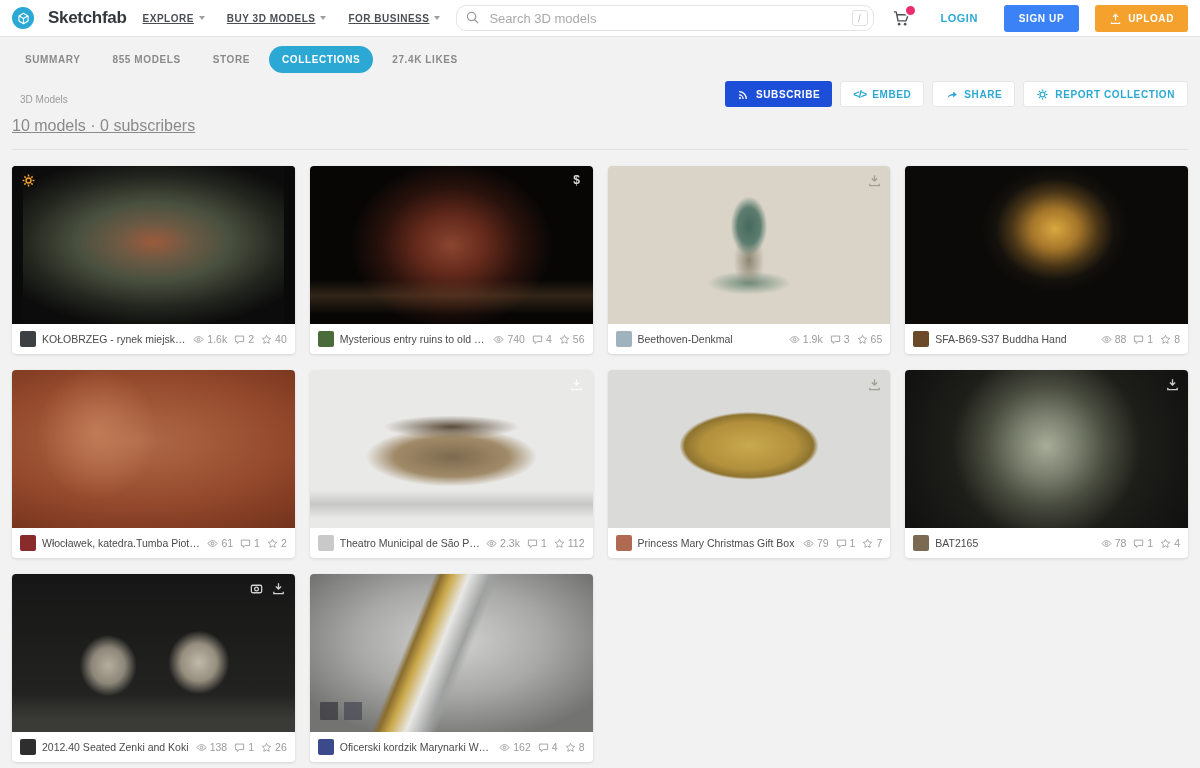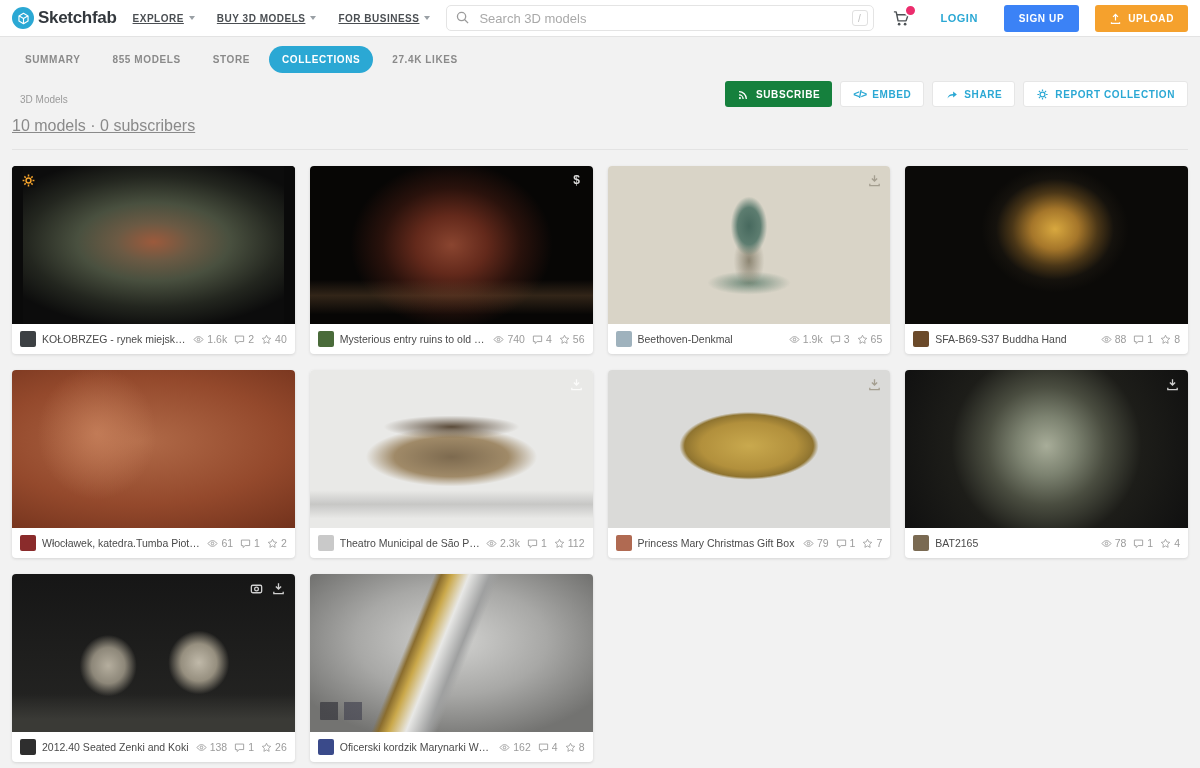--- a/index.html
+++ b/index.html
@@ -2,32 +2,32 @@
 <html><head>
 <meta charset="utf-8">
 <style>
   * { box-sizing: border-box; }
   html, body { margin:0; padding:0; width:1200px; height:768px; overflow:hidden;
     font-family:"Liberation Sans", sans-serif; background:#f2f2f2; }
 
   
   .topbar { height:36px; background:#fff; display:flex; align-items:center;
     padding:0 12px; gap:16px; box-shadow:0 1px 0 rgba(0,0,0,.06); position:relative; z-index:5; }
-  .logo { display:flex; align-items:center; gap:4px; cursor:pointer; flex:0 0 auto; }
+  .logo { display:flex; align-items:center; gap:14px; cursor:pointer; flex:0 0 auto; }
   .logo-circle { width:22px; height:22px; border-radius:50%; background:#2ba8d4;
     display:flex; align-items:center; justify-content:center; }
   .logo-circle svg { width:13px; height:13px; }
   .logo-text { font-size:17px; font-weight:bold; color:#33383d; letter-spacing:-.3px; }
   .mainnav { display:flex; align-items:center; gap:22px; flex:0 0 auto; }
   .navitem { font-size:10px; font-weight:bold; letter-spacing:.5px; color:#4a4e52;
     display:flex; align-items:center; gap:5px; cursor:pointer; text-transform:uppercase;text-decoration:underline; }
   .caret { width:0; height:0; border-left:3.5px solid transparent; border-right:3.5px solid transparent;
     border-top:4px solid #9aa0a5; display:inline-block; }
   .searchwrap { flex:1 1 auto; position:relative; height:26px; }
-  .searchwrap input { width:100%; height:26px; border:1px solid #e4e4e4; border-radius:5px;
+  .searchwrap input { width:100%; height:26px; border:1px solid #e4e4e4; border-radius:10px;
     padding:0 30px 0 32px; font-size:13px; color:#555; outline:none; font-family:"Liberation Sans",sans-serif; }
   .searchwrap input::placeholder { color:#a9a9a9; }
   .search-icon { position:absolute; left:9px; top:5px; width:15px; height:15px; color:#9b9b9b; }
   .shortcut { position:absolute; right:6px; top:5px; width:16px; height:16px; border:1px solid #e0e0e0;
     border-radius:3px; color:#c0c0c0; font-size:10px; display:flex; align-items:center; justify-content:center; }
   .cartwrap { position:relative; flex:0 0 auto; cursor:pointer; margin-left:2px; }
   .cart-icon { width:19px; height:19px; color:#4d5256; display:block; }
   .cart-badge { position:absolute; top:-5px; right:-6px; width:13px; height:13px; border-radius:50%;
     background:#ec2d6d; border:2px solid #fff; }
   .login { font-size:11px; font-weight:bold; color:#2ba8d4; letter-spacing:.5px; cursor:pointer;
@@ -44,21 +44,21 @@
   .tab { font-size:10px; font-weight:bold; letter-spacing:.6px; color:#8a8a8a; padding:8px 13px;
     cursor:pointer; border-radius:15px; text-transform:uppercase; }
   .tab.active { background:#2ba8d4; color:#fff; }
 
   
   .titlerow { display:flex; align-items:center; margin:8px 12px 0; }
   .page-title { font-size:29px; font-weight:400; color:#4f5459; margin:0; letter-spacing:-.2px; }
   .title-suffix { font-size:10px; color:#9b9b9b; margin-left:8px; margin-top:10px; }
   .actions { margin-left:auto; display:flex; gap:8px; }
   .action-btn { height:26px; padding:0 12px; font-size:10px; }
-  .action-primary { background:#15803d; color:#fff; }
+  .action-primary { background:#1d4ed8; color:#fff; }
   .action-secondary { background:#fff; color:#2ba8d4; border:1px solid #e6e6e6; }
   .action-btn svg { width:13px; height:13px; }
   .embed-glyph { font-size:11px; font-weight:bold; letter-spacing:-1px; }
   .meta { font-size:16px; color:#8a8a8a; margin:10px 12px 14px;text-decoration:underline; }
   .divider { border:none; border-top:1px solid #e3e3e3; margin:0 12px 16px; }
 
   
   .grid { margin:0 12px; display:grid; grid-template-columns:repeat(4,1fr); gap:16px 15px; }
   .card { background:#fff; border-radius:4px; box-shadow:0 1px 3px rgba(0,0,0,.12); overflow:hidden; cursor:pointer; }
   .thumb { height:158px; position:relative; background:#222; }

